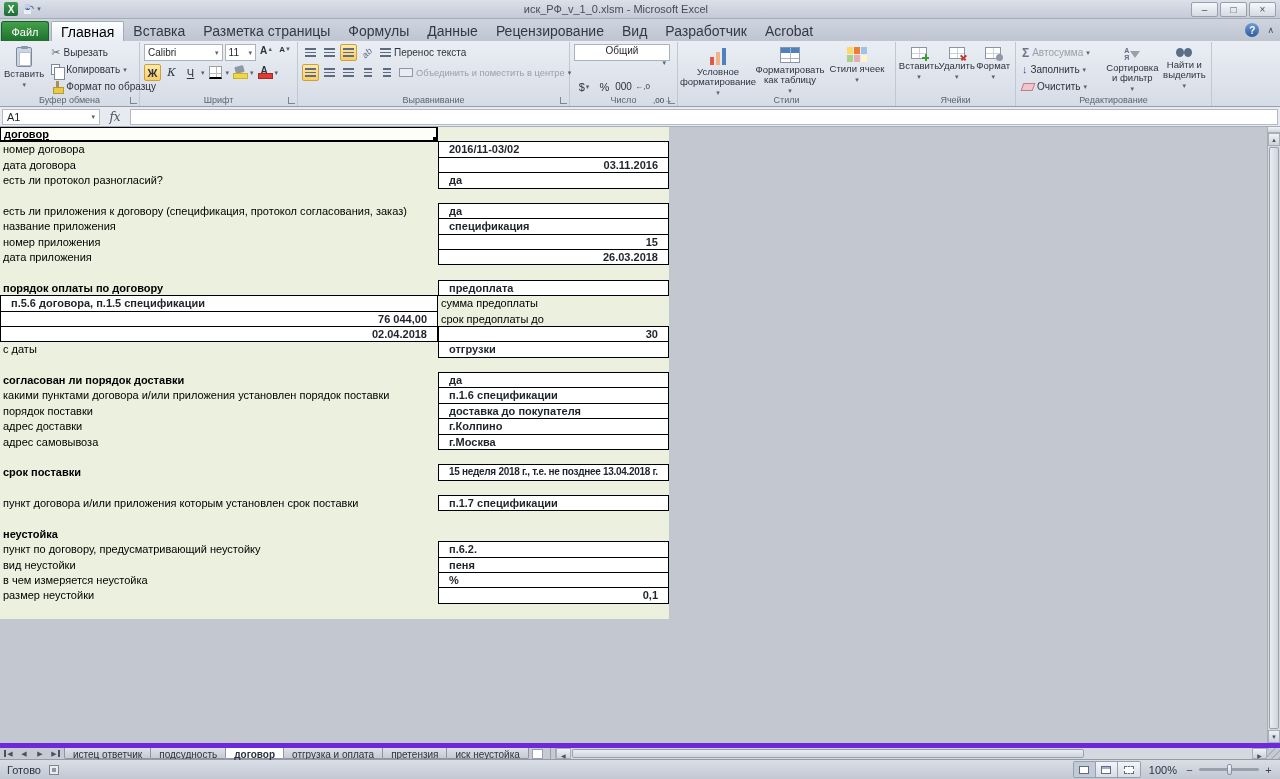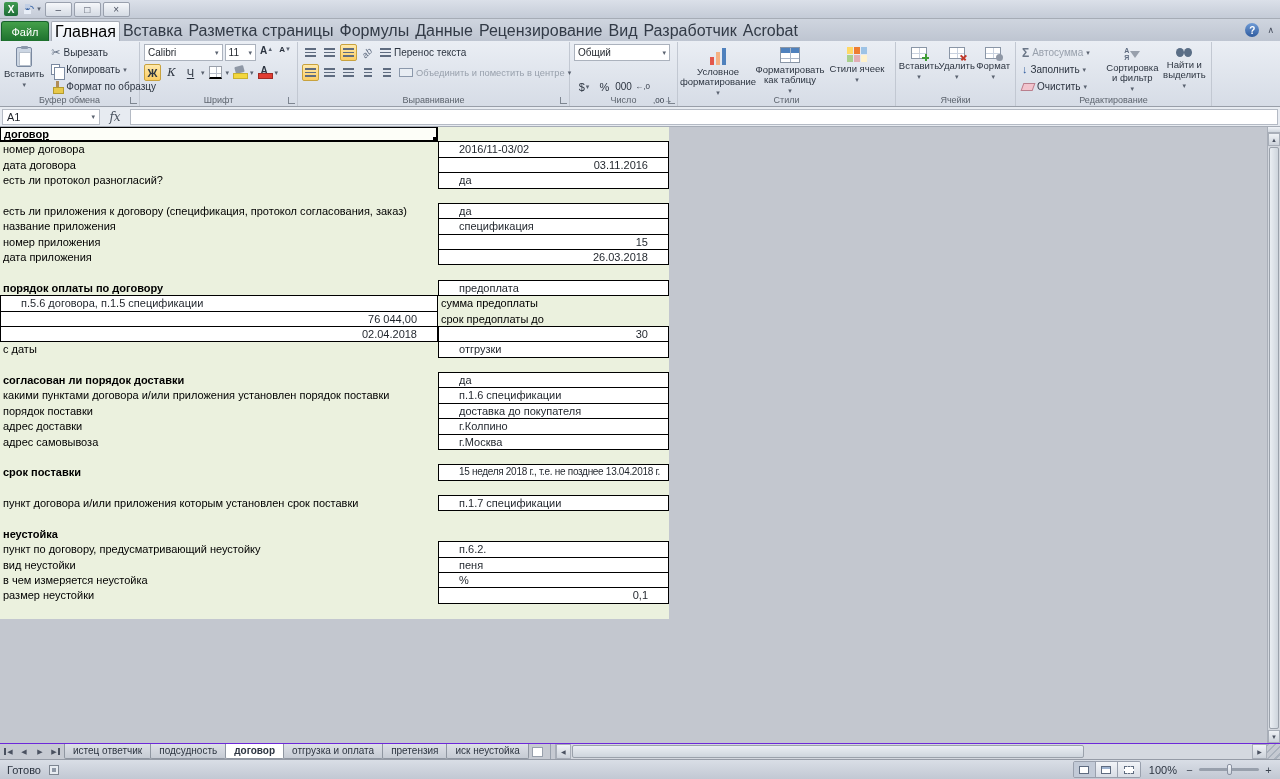--- a/index.html
+++ b/index.html
@@ -20,21 +20,21 @@
   .caret{font-size:7px;color:#5a6270;line-height:8px;}
   .title-text{flex:1;text-align:center;font-size:11px;color:#454c58;}
   .win-controls{display:flex;gap:2px;}
   .win-btn{width:27px;height:15px;border:1px solid #99a0ad;border-radius:2px;text-align:center;
     background:linear-gradient(#f5f7fa,#d5dbe4);font-size:10px;line-height:13px;color:#4a5160;}
 
   
   .tabrow{height:22px;flex:none;display:flex;align-items:flex-end;background:linear-gradient(#cfd5df,#bec5d1);position:relative;padding-left:1px;}
   .file-tab{width:48px;height:20px;margin-right:2px;border-radius:3px 3px 0 0;text-align:center;
     background:linear-gradient(#44a04a,#1d712e);color:#fff;font-size:11px;line-height:20px;border:1px solid #16612a;border-bottom:none;}
-  .rtab{height:20px;line-height:20px;padding:0 3px;font-size:16px;color:#323a46;}
+  .rtab{height:20px;line-height:20px;padding:0 9px;font-size:14px;color:#323a46;}
   .rtab.active{background:linear-gradient(#fdfeff,#e9eef5);border:1px solid #a6acb6;border-bottom:none;border-radius:2px 2px 0 0;color:#000;}
   .tabrow-right{position:absolute;right:6px;top:4px;display:flex;align-items:center;gap:8px;}
   .help-icon{width:14px;height:14px;border-radius:50%;background:linear-gradient(#6f9bd6,#2f5b9e);color:#fff;
     font-size:10px;font-weight:bold;display:flex;align-items:center;justify-content:center;}
   .collapse-icon{font-size:9px;color:#4a5160;}
 
   
   .ribbon{height:66px;flex:none;display:flex;align-items:stretch;padding-top:1px;
     background:linear-gradient(#eaeef4,#d6dce6);border-bottom:1px solid #989ea8;}
   .rgroup{position:relative;flex:none;border-right:1px solid #c2c8d2;padding:2px 4px 13px 4px;}
@@ -124,32 +124,32 @@
   
   .sheetarea{flex:1;position:relative;background:#c3c7cf;overflow:hidden;}
   .grid{position:absolute;left:0;top:0;width:669px;display:grid;grid-template-columns:438px 231px;
     grid-auto-rows:15.39px;background:#ebf1de;}
   .cl{font-size:11px;line-height:15px;padding-left:3px;white-space:nowrap;overflow:hidden;color:#000;}
   .cl.b{font-weight:bold;}
   .cl.u{text-decoration:underline;}
   .cl.sel{position:relative;z-index:2;border:2px solid #000;background:#fdfef8;margin:-1px 0 0 -1px;line-height:13px;}
   .cl.sel::after{content:"";position:absolute;right:-3px;bottom:-3px;width:5px;height:5px;background:#000;border:1px solid #fff;}
   .cv{position:relative;font-size:11px;line-height:14px;white-space:nowrap;overflow:hidden;}
-  .cv.box{background:#fff;border:1px solid #000;margin-top:-1px;z-index:1;padding:0 20px;}
+  .cv.box{background:#fff;border:1px solid #000;margin-top:-1px;z-index:1;padding:0 10px;font-weight:bold;}
   .cv.r{text-align:right;}
   .cv.fit{font-size:10px;letter-spacing:-0.3px;}
 
   .vscroll{position:absolute;top:0;right:0;bottom:0;width:13px;background:#d4d8df;border-left:1px solid #a8aeb8;display:flex;flex-direction:column;}
   .vsplit{height:6px;background:linear-gradient(#f0f3f7,#d0d6de);border-bottom:1px solid #a8aeb8;}
   .scrollbtn{height:13px;flex:none;text-align:center;font-size:6px;line-height:12px;color:#4a5160;
     background:linear-gradient(#eff2f6,#ccd2da);border:1px solid #a8aeb8;}
   .vthumb{flex:1;margin:1px;background:linear-gradient(90deg,#eaeef3,#ced5dd);border:1px solid #9aa1ab;border-radius:2px;}
 
   
-  .tabsbar{height:16px;flex:none;display:flex;align-items:stretch;background:#c6cad2;border-top:1px solid #6d28d9;font-size:10px;}
+  .tabsbar{height:16px;flex:none;display:flex;align-items:stretch;background:#c6cad2;border-top:5px solid #6d28d9;font-size:10px;}
   .tnavbtn{width:16px;flex:none;display:flex;align-items:center;justify-content:center;font-size:7px;color:#4a5160;}
   .tnavbtn .bar{width:2px;height:7px;background:#4a5160;margin:0 1px;}
   .stab{flex:none;padding:0 8px;line-height:14px;color:#2c3440;background:linear-gradient(#dde1e7,#c6cbd4);
     border:1px solid #8f96a1;border-top:none;margin-right:-1px;border-radius:0 0 2px 2px;}
   .stab.active{background:#fff;font-weight:bold;position:relative;z-index:2;}
   .newtab{width:20px;flex:none;display:flex;align-items:center;justify-content:center;}
   .newtab i{display:block;width:11px;height:10px;background:#fff;border:1px solid #98a0ac;}
   .tabsplit{width:7px;flex:none;background:linear-gradient(90deg,transparent 2px,#98a0ac 2px,#98a0ac 3px,transparent 3px);}
   .hscroll{flex:1;display:flex;align-items:stretch;background:#d4d8df;border-left:1px solid #a8aeb8;min-width:0;}
   .hbtn{width:15px;flex:none;text-align:center;font-size:6px;line-height:14px;color:#4a5160;
@@ -182,20 +182,21 @@
 
 <div class="window">
 
   <div class="titlebar">
     <span class="app-icon">X</span>
     <span class="qat">
       <span class="qat-btn"><span class="icon-save"></span></span>
       <span class="qat-btn">↶</span>
       <span class="caret">▾</span>
     </span>
+    <span class="title-text">иск_РФ_v_1_0.xlsm  -  Microsoft Excel</span>
     <span class="win-controls">
       <span class="win-btn">–</span>
       <span class="win-btn">□</span>
       <span class="win-btn">×</span>
     </span>
   </div>
 
   <div class="tabrow">
     <span class="file-tab">Файл</span>
     <span class="rtab active">Главная</span>
@@ -323,21 +324,21 @@
           <span>Объединить и поместить в центре</span>
           <span class="caret">▾</span>
         </span>
       </div>
       <span class="rgroup-label">Выравнивание</span>
       <span class="launcher"></span>
     </div>
 
     <div class="rgroup" style="width:108px;">
       <div class="r1">
-        <span class="combo" style="width:96px;">
+        <span class="combo" style="width:96px;flex-direction:column;">
           <span>Общий</span>
           <span class="caret">▾</span>
         </span>
       </div>
       <div class="r2">
         <span class="fmt-btn" style="min-width:20px;">
           <span>$</span>
           <span class="caret">▾</span>
         </span>
         <span class="fmt-btn">%</span>

